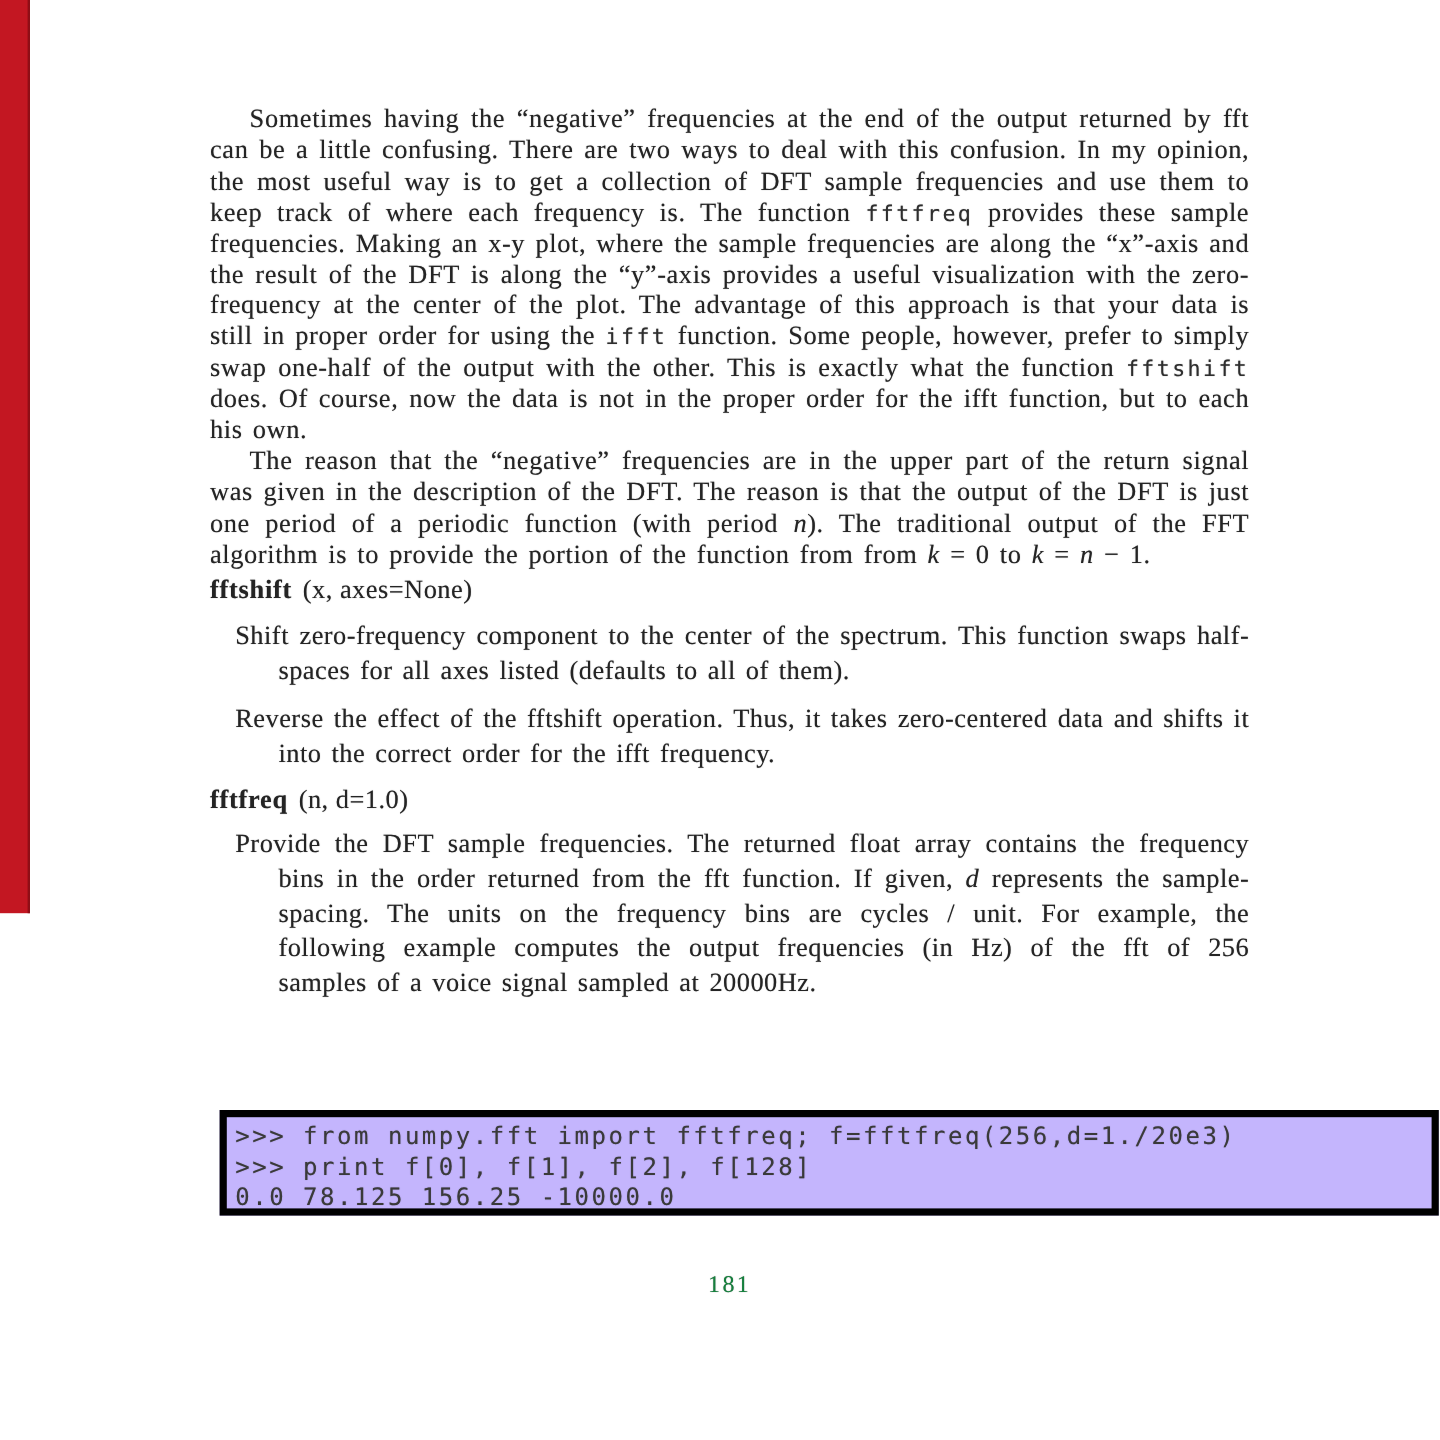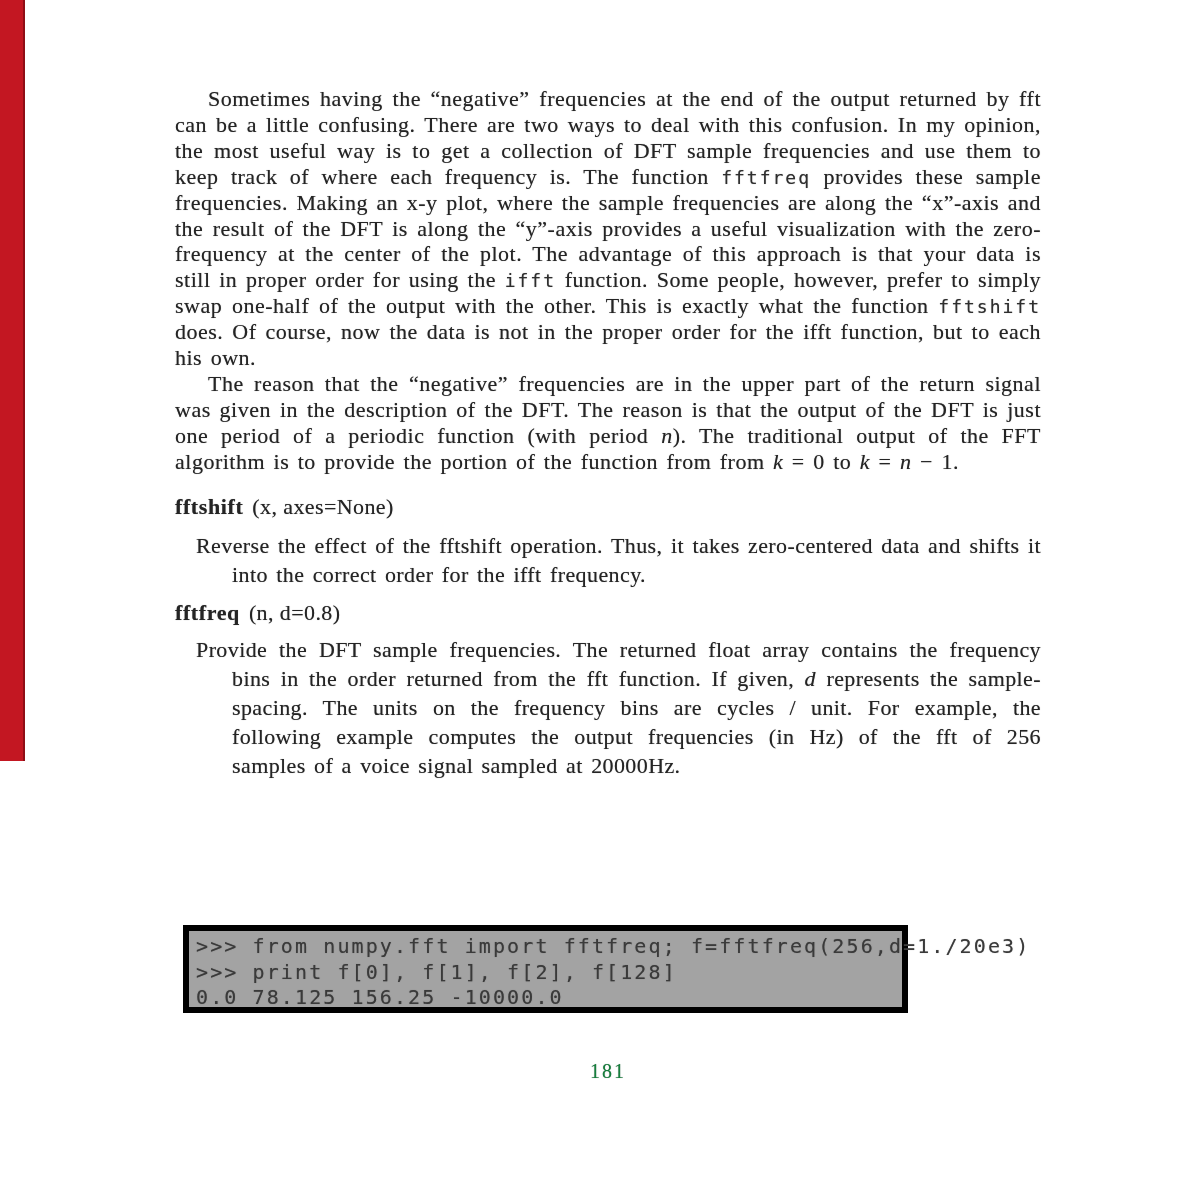--- a/index.html
+++ b/index.html
@@ -34,38 +34,38 @@
     font-size: 18px; letter-spacing: 2px; line-height: 1;
     color: #2e2e2e;
   }
   .it { font-style: italic; }
 
   .def-head {
     margin: 0; font-size: 22px; line-height: 27px; text-align: left;
     letter-spacing: 0.4px;
   }
   .def-head .fn { font-weight: bold; margin-right: 9px; letter-spacing: 0.6px; }
-  .dh1 { margin-top: 18px; }
+  .dh1 { margin-top: 2px; }
   .dh2 { margin-top: 12px; }
   .dh3 { margin-top: 10px; }
 
   .def-desc {
     margin: 0; margin-top: 11px;
     padding-left: 57px; text-indent: -36px;
     font-size: 22px; line-height: 29px; text-align: justify;
     letter-spacing: 0.4px; word-spacing: 2.5px;
   }
   .dd1 { margin-top: 11px; }
   .dd2 { margin-top: 11px; }
   .dd3 { margin-top: 9px; }
 
   .codebox {
     position: absolute; left: 183px; top: 925px;
-    width: 725px; height: 88px; box-sizing: border-box;
-    border: 6px solid #000000; background: #a3a3a3;
+    width: 1016px; height: 88px; box-sizing: border-box;
+    border: 6px solid #000000; background: #c4b5fd;
     overflow: visible;
   }
   .codebox pre {
     margin: 0; padding: 3px 0 0 7px;
     font-family: "DejaVu Sans Mono", monospace;
     font-size: 20px; line-height: 25.5px; letter-spacing: 2.1px;
     color: #3a3a3a; white-space: pre; overflow: visible;
     text-shadow: 0 0 0.8px rgba(50,50,50,0.5);
   }
 
@@ -80,24 +80,25 @@
 
 <div class="stripe" style="background-color: rgb(195, 23, 34);"></div>
 
 <div class="content scanned">
 
   <p class="bodypara"><span>Sometimes having the “negative” frequencies at the end of the output returned by fft can be a little confusing. There are two ways to deal with this confusion. In my opinion, the most useful way is to get a collection of DFT sample frequencies and use them to keep track of where each frequency is. The function </span><span class="mono-inline">fftfreq</span><span> provides these sample frequencies. Making an x-y plot, where the sample frequencies are along the “x”-axis and the result of the DFT is along the “y”-axis provides a useful visualization with the zero-frequency at the center of the plot. The advantage of this approach is that your data is still in proper order for using the </span><span class="mono-inline">ifft</span><span> function. Some people, however, prefer to simply swap one-half of the output with the other. This is exactly what the function </span><span class="mono-inline">fftshift</span><span> does. Of course, now the data is not in the proper order for the ifft function, but to each his own.</span></p>
 
   <p class="bodypara"><span>The reason that the “negative” frequencies are in the upper part of the return signal was given in the description of the DFT. The reason is that the output of the DFT is just one period of a periodic function (with period </span><span class="it">n</span><span>). The traditional output of the FFT algorithm is to provide the portion of the function from from </span><span class="it">k</span><span> = 0 to </span><span class="it">k</span><span> = </span><span class="it">n</span><span> − 1.</span></p>
 
   <p class="def-head dh1"><span class="fn">fftshift</span><span>(x, axes=None)</span></p>
+  <p class="def-desc dd1"><span>Shift zero-frequency component to the center of the spectrum. This function swaps half-spaces for all axes listed (defaults to all of them).</span></p>
 
   <p class="def-desc dd2"><span>Reverse the effect of the fftshift operation. Thus, it takes zero-centered data and shifts it into the correct order for the ifft frequency.</span></p>
 
-  <p class="def-head dh3"><span class="fn">fftfreq</span><span>(n, d=0.8)</span></p>
+  <p class="def-head dh3"><span class="fn">fftfreq</span><span>(n, d=1.0)</span></p>
   <p class="def-desc dd3"><span>Provide the DFT sample frequencies. The returned float array contains the frequency bins in the order returned from the fft function. If given, </span><span class="it">d</span><span> represents the sample-spacing. The units on the frequency bins are cycles / unit. For example, the following example computes the output frequencies (in Hz) of the fft of 256 samples of a voice signal sampled at 20000Hz.</span></p>
 
 </div>
 
 <div class="codebox" style="border-color: rgb(0, 0, 0);">
   <pre><span>&gt;&gt;&gt; from numpy.fft import fftfreq; f=fftfreq(256,d=1./20e3)</span>
 <span>&gt;&gt;&gt; print f[0], f[1], f[2], f[128]</span>
 <span>0.0 78.125 156.25 -10000.0</span></pre>
 </div>
 

